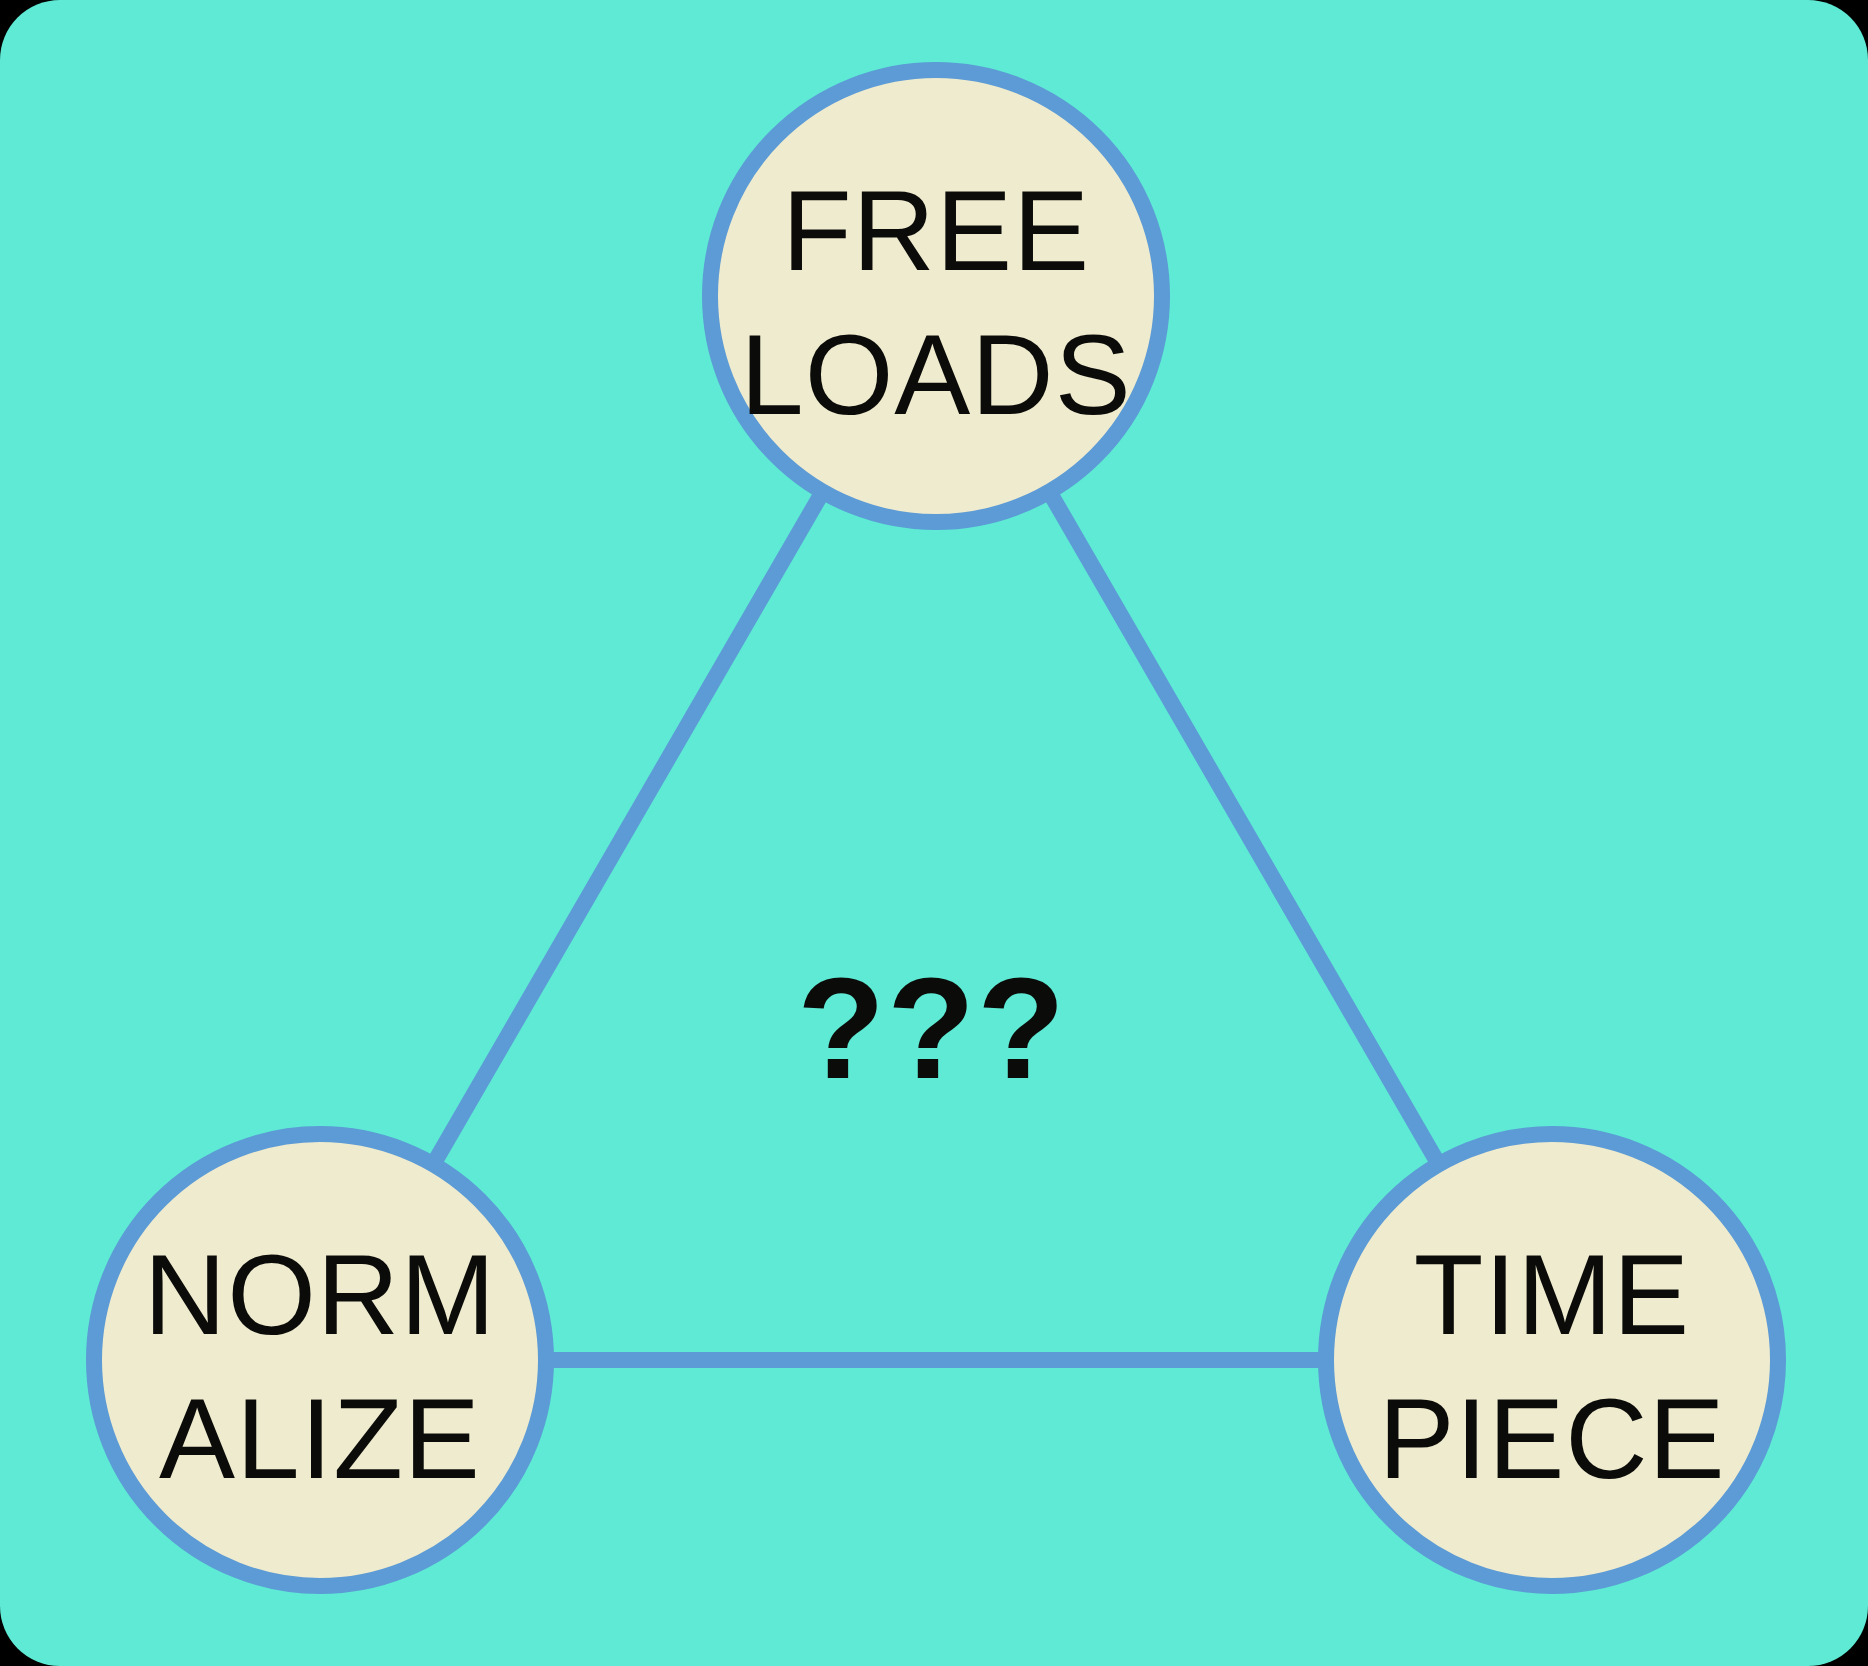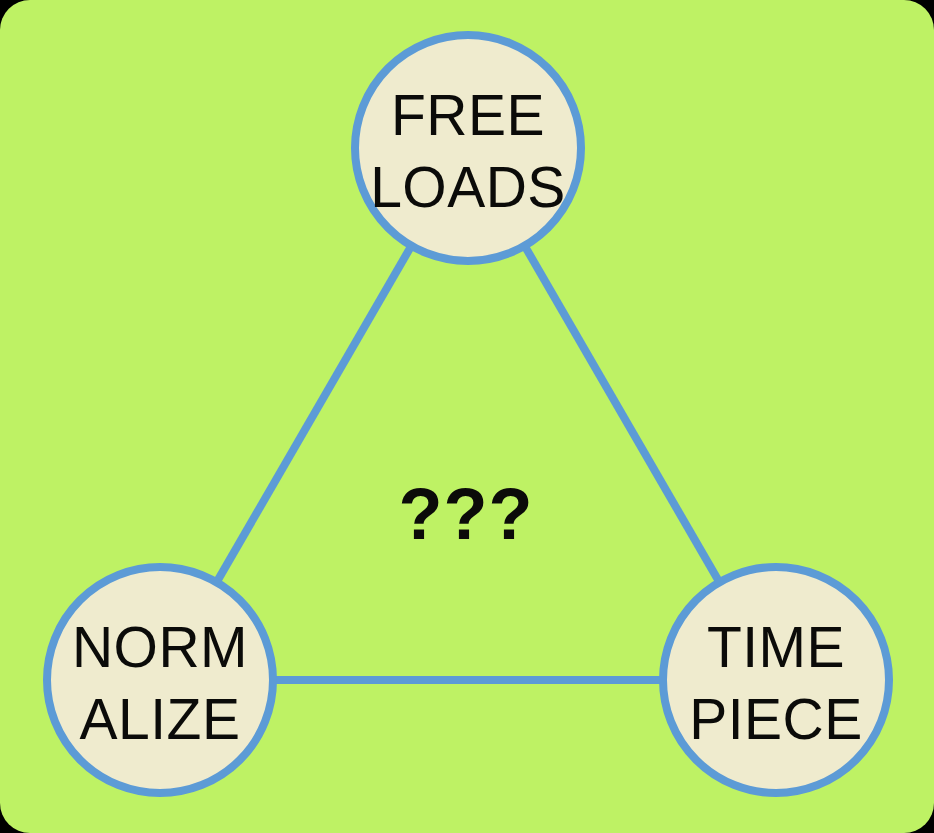--- a/index.html
+++ b/index.html
@@ -42,21 +42,21 @@
     font-size: 72px;
     font-weight: 700;
     fill: #0B0B09;
     text-anchor: middle;
     letter-spacing: 1px;
   }
 </style>
 </head>
 <body>
 
-<div id="canvas" style="width: 934px; height: 833px; background: #bef264; border-radius: 30px;">
+<div id="canvas" style="width: 934px; height: 833px; background: #5eead4; border-radius: 30px;">
   <svg id="diagram-svg" viewBox="0 0 934 833" style="width: 934px; height: 833px;">
 
     <g>
       <line x1="468" y1="148" x2="160" y2="680" stroke="#5C9BD6" stroke-width="8" stroke-linecap="butt"></line>
       <line x1="468" y1="148" x2="776" y2="680" stroke="#5C9BD6" stroke-width="8" stroke-linecap="butt"></line>
       <line x1="160" y1="680" x2="776" y2="680" stroke="#5C9BD6" stroke-width="8" stroke-linecap="butt"></line>
     </g>
 
     <g>
       <circle cx="468" cy="148" r="113" fill="#EFEBCE" stroke="#5C9BD6" stroke-width="8"></circle>

